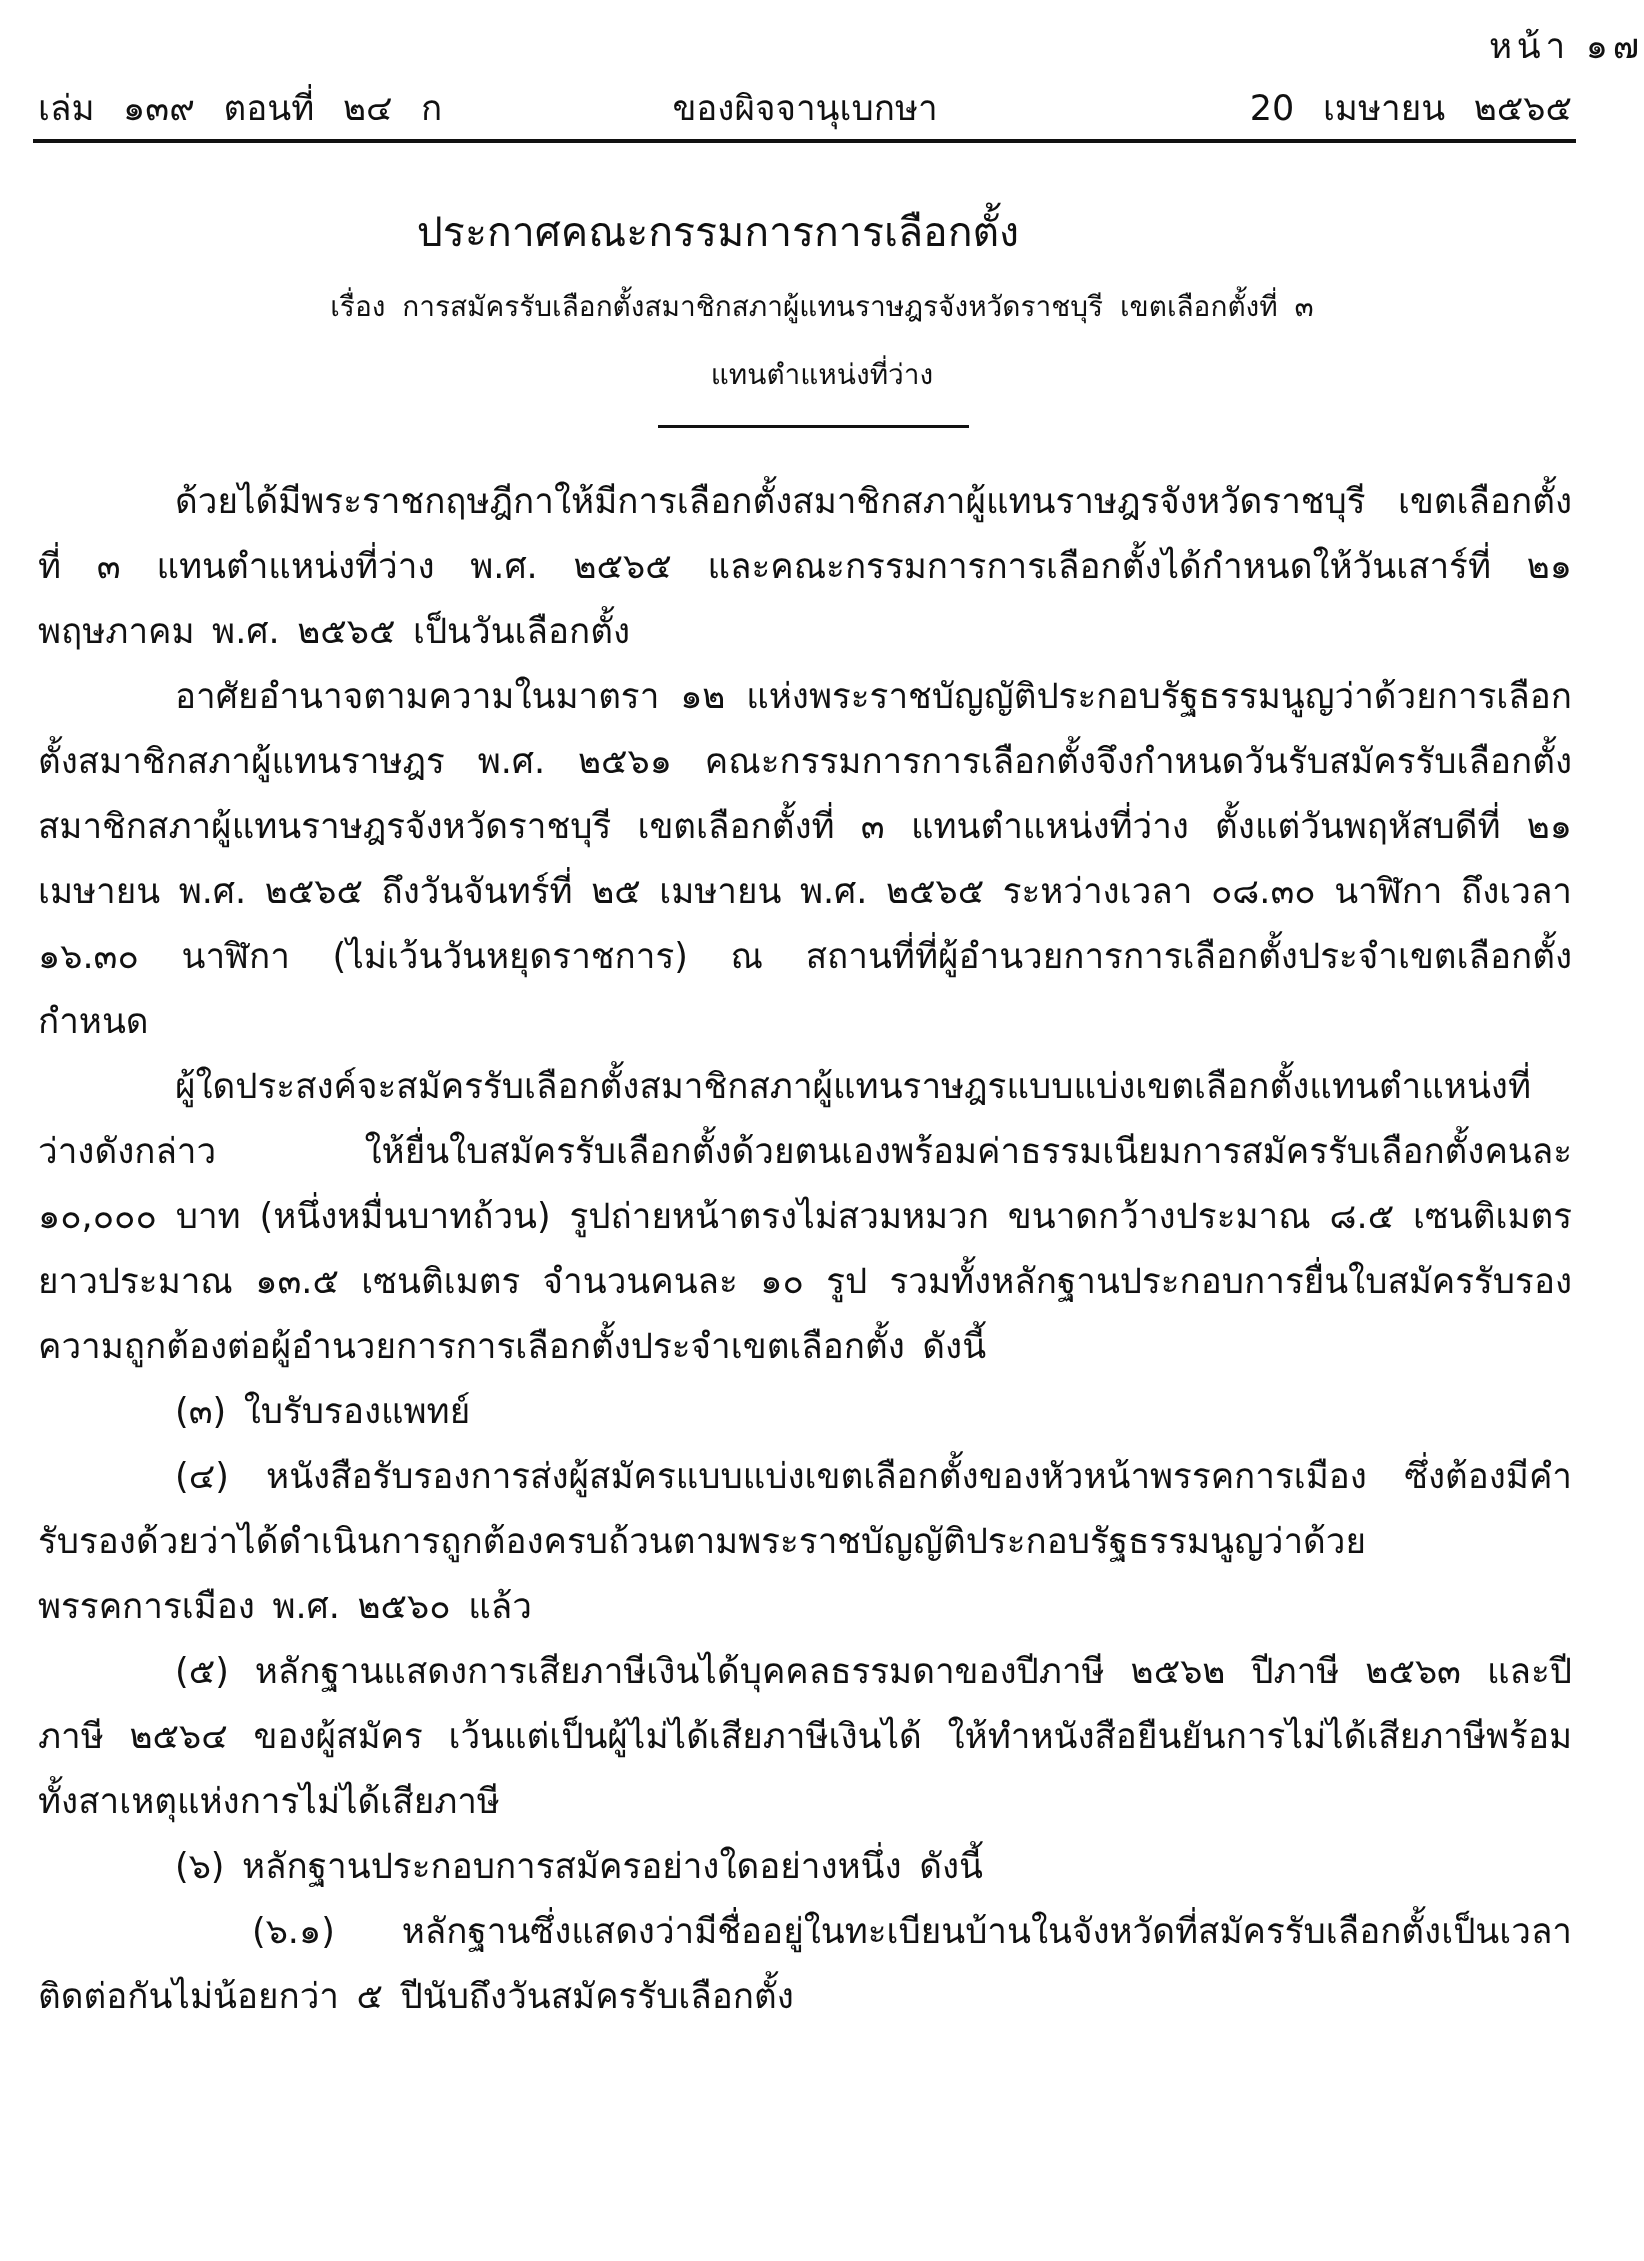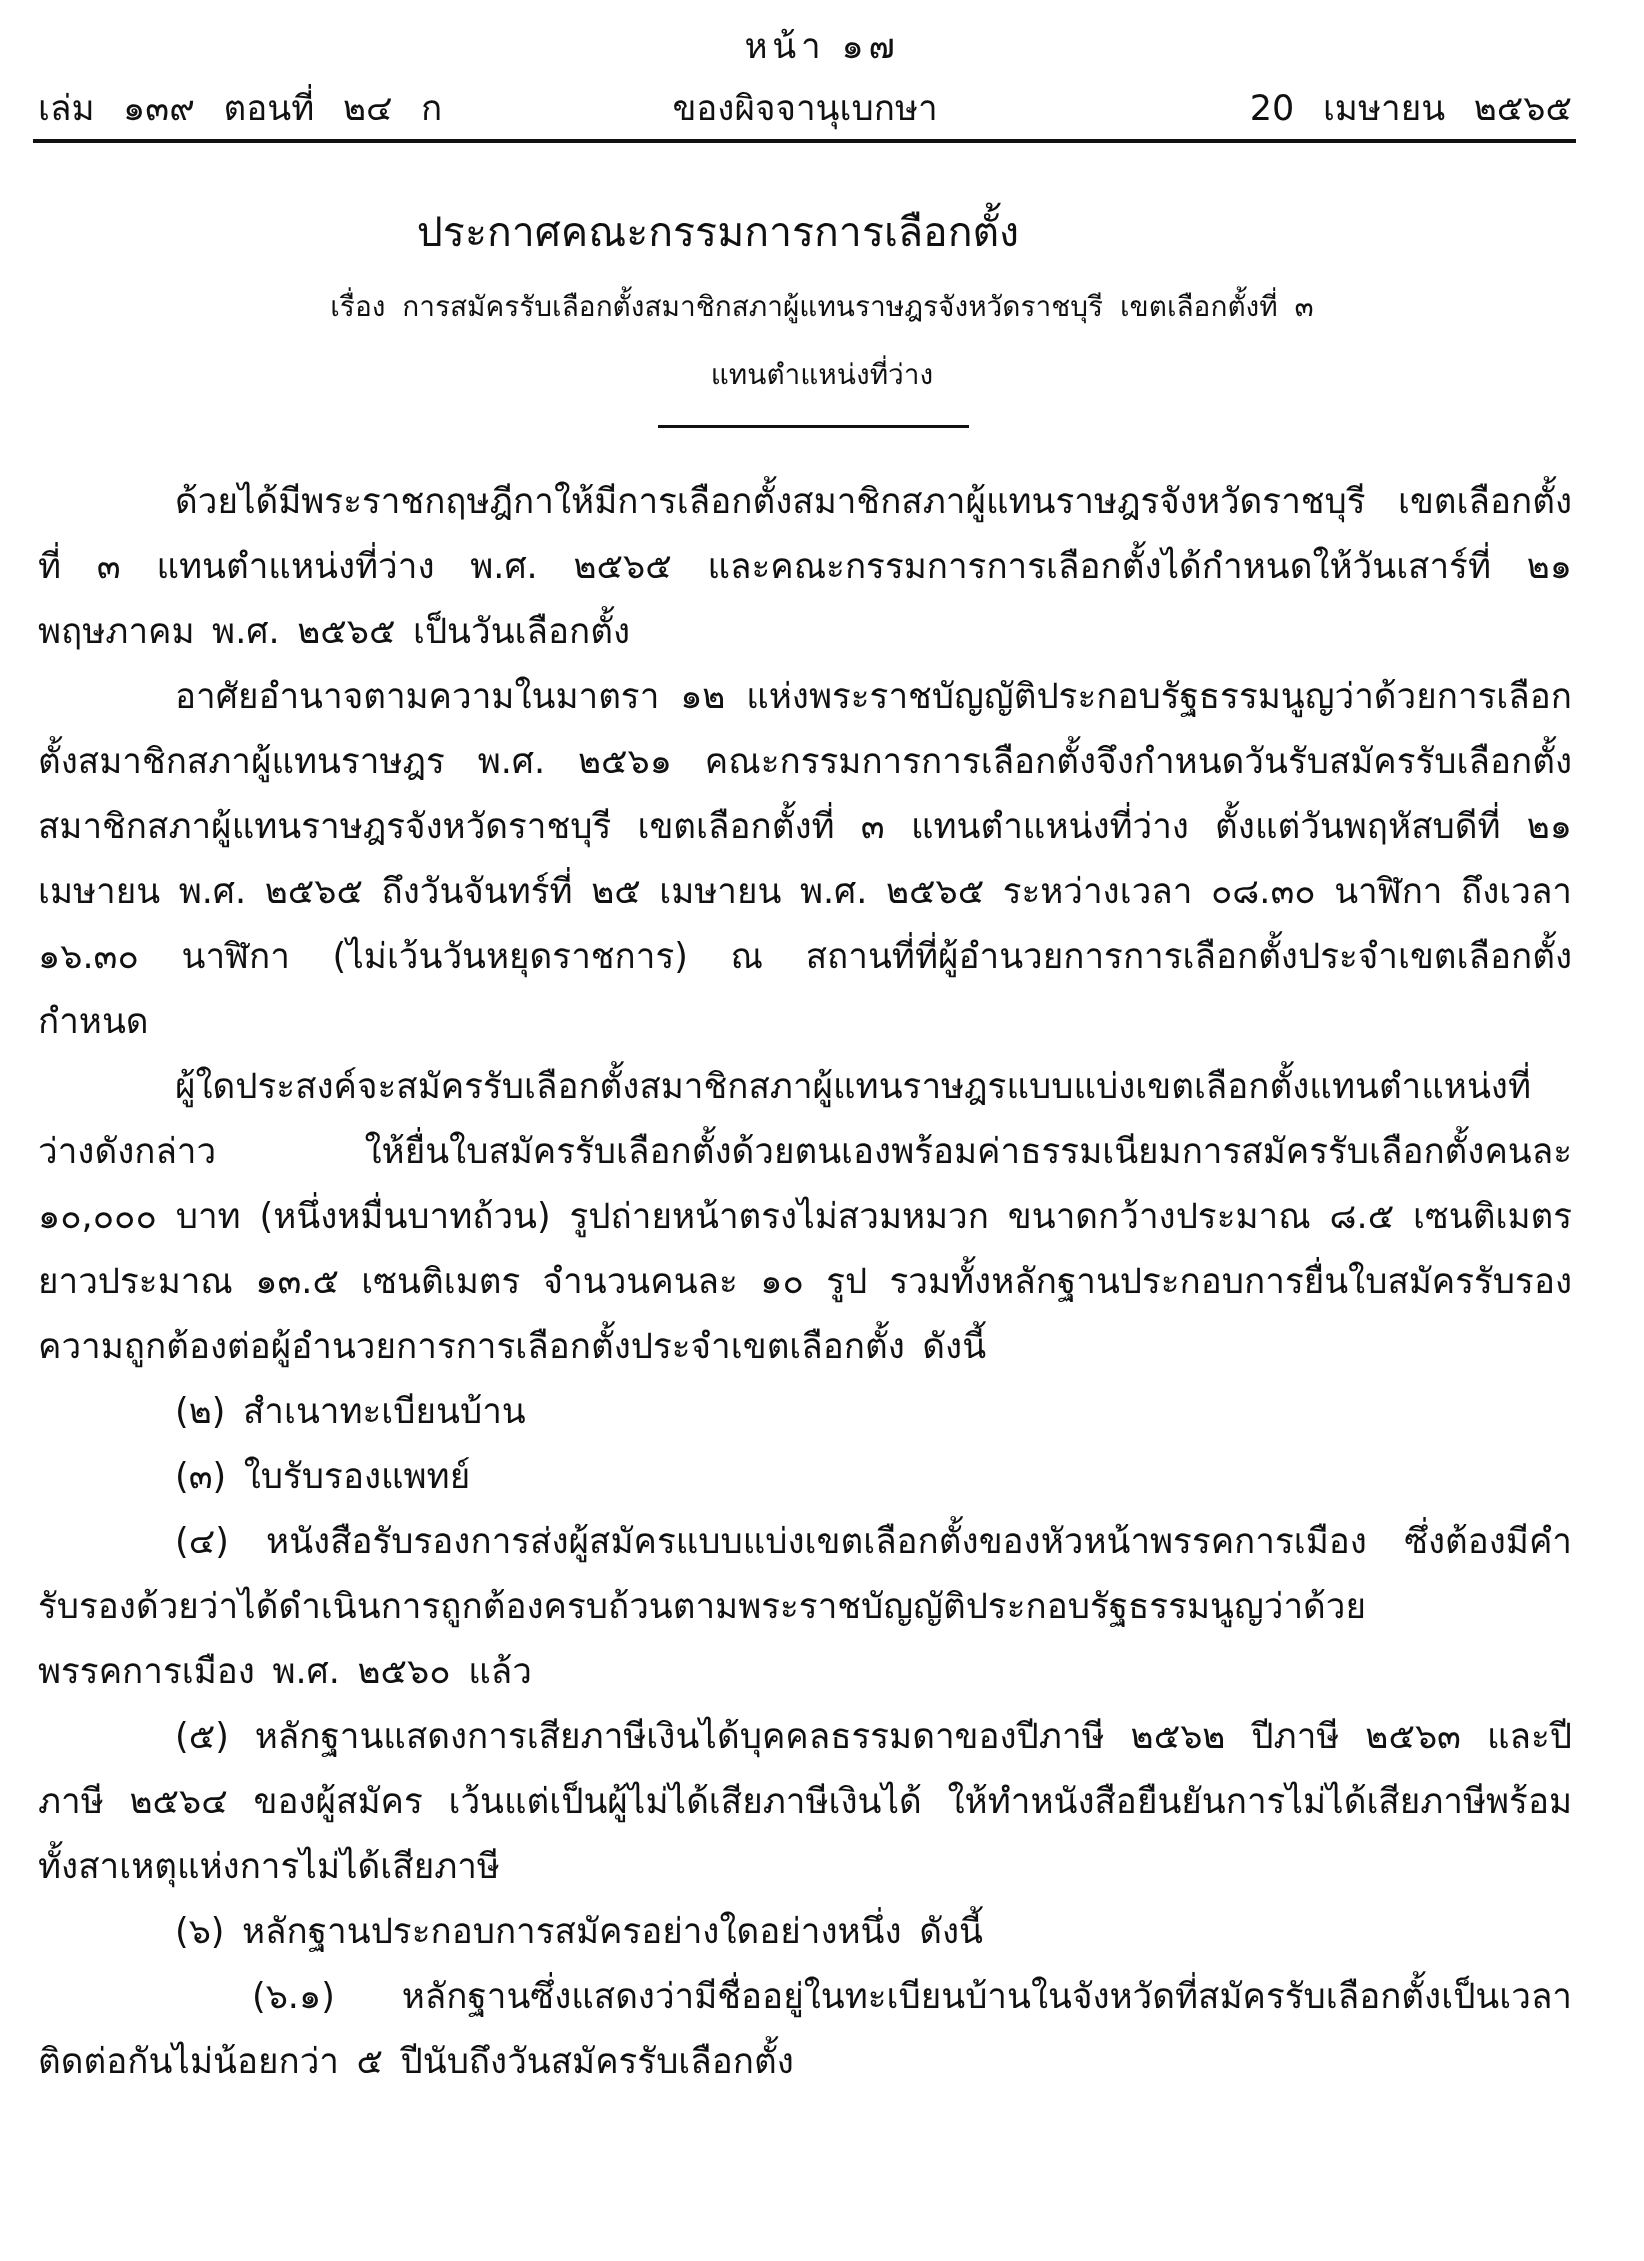--- a/index.html
+++ b/index.html
@@ -2,21 +2,21 @@
 <html style="font-size:12.8px"><head>
 <meta charset="utf-8">
 <style>
   html, body { margin: 0; padding: 0; background: #ffffff; }
   body {
     width: 1644px; height: 2261px; position: relative; overflow: hidden;
     font-family: "DejaVu Sans", "Liberation Sans", sans-serif;
     color: #111111;
   }
   .page-num {
-    position: absolute; top: 17.5px; left: 0; width: 1644px; text-align: center;
+    position: absolute; top: 17.5px; left: 0; width: 1644px; text-align: right;
     font-size: 35px; letter-spacing: 4.8px;
   }
   .header-row {
     position: absolute; top: 80px; left: 38px; width: 1534px; height: 51px;
     font-size: 35px;
   }
   .header-row .left { position: absolute; left: 0; top: 0; word-spacing: 17.5px; }
   .header-row .center { position: absolute; left: 0; width: 100%; text-align: center; top: 0; }
   .header-row .right { position: absolute; right: 0; top: 0; word-spacing: 17.5px; }
   .header-rule {
@@ -57,20 +57,19 @@
 
 <div class="title">ประกาศคณะกรรมการการเลือกตั้ง</div>
 <div class="subject l1">เรื่อง การสมัครรับเลือกตั้งสมาชิกสภาผู้แทนราษฎรจังหวัดราชบุรี เขตเลือกตั้งที่ ๓</div>
 <div class="subject l2">แทนตำแหน่งที่ว่าง</div>
 <div class="short-rule"></div>
 
 <div class="body">
   <p class="para indent"><span>ด้วยได้มีพระราชกฤษฎีกาให้มีการเลือกตั้งสมาชิกสภาผู้แทนราษฎรจังหวัดราชบุรี เขตเลือกตั้งที่ ๓ แทนตำแหน่งที่ว่าง พ.ศ. ๒๕๖๕ และคณะกรรมการการเลือกตั้งได้กำหนดให้วันเสาร์ที่ ๒๑ พฤษภาคม พ.ศ. ๒๕๖๕ เป็นวันเลือกตั้ง</span></p>
   <p class="para indent"><span>อาศัยอำนาจตามความในมาตรา ๑๒ แห่งพระราชบัญญัติประกอบรัฐธรรมนูญว่าด้วยการเลือกตั้งสมาชิกสภาผู้แทนราษฎร พ.ศ. ๒๕๖๑ คณะกรรมการการเลือกตั้งจึงกำหนดวันรับสมัครรับเลือกตั้งสมาชิกสภาผู้แทนราษฎรจังหวัดราชบุรี เขตเลือกตั้งที่ ๓ แทนตำแหน่งที่ว่าง ตั้งแต่วันพฤหัสบดีที่ ๒๑ เมษายน พ.ศ. ๒๕๖๕ ถึงวันจันทร์ที่ ๒๕ เมษายน พ.ศ. ๒๕๖๕ ระหว่างเวลา ๐๘.๓๐ นาฬิกา ถึงเวลา ๑๖.๓๐ นาฬิกา (ไม่เว้นวันหยุดราชการ) ณ สถานที่ที่ผู้อำนวยการการเลือกตั้งประจำเขตเลือกตั้งกำหนด</span></p>
   <p class="para indent"><span>ผู้ใดประสงค์จะสมัครรับเลือกตั้งสมาชิกสภาผู้แทนราษฎรแบบแบ่งเขตเลือกตั้งแทนตำแหน่งที่ว่างดังกล่าว ให้ยื่นใบสมัครรับเลือกตั้งด้วยตนเองพร้อมค่าธรรมเนียมการสมัครรับเลือกตั้งคนละ ๑๐,๐๐๐ บาท (หนึ่งหมื่นบาทถ้วน) รูปถ่ายหน้าตรงไม่สวมหมวก ขนาดกว้างประมาณ ๘.๕ เซนติเมตร ยาวประมาณ ๑๓.๕ เซนติเมตร จำนวนคนละ ๑๐ รูป รวมทั้งหลักฐานประกอบการยื่นใบสมัครรับรองความถูกต้องต่อผู้อำนวยการการเลือกตั้งประจำเขตเลือกตั้ง ดังนี้</span></p>
-  <p class="para indent"><span>(๒) สำเนาทะเบียนบ้าน</span></p>
   <p class="para indent"><span>(๓) ใบรับรองแพทย์</span></p>
   <p class="para indent"><span>(๔) หนังสือรับรองการส่งผู้สมัครแบบแบ่งเขตเลือกตั้งของหัวหน้าพรรคการเมือง ซึ่งต้องมีคำรับรองด้วยว่าได้ดำเนินการถูกต้องครบถ้วนตามพระราชบัญญัติประกอบรัฐธรรมนูญว่าด้วยพรรคการเมือง พ.ศ. ๒๕๖๐ แล้ว</span></p>
   <p class="para indent"><span>(๕) หลักฐานแสดงการเสียภาษีเงินได้บุคคลธรรมดาของปีภาษี ๒๕๖๒ ปีภาษี ๒๕๖๓ และปีภาษี ๒๕๖๔ ของผู้สมัคร เว้นแต่เป็นผู้ไม่ได้เสียภาษีเงินได้ ให้ทำหนังสือยืนยันการไม่ได้เสียภาษีพร้อมทั้งสาเหตุแห่งการไม่ได้เสียภาษี</span></p>
   <p class="para indent"><span>(๖) หลักฐานประกอบการสมัครอย่างใดอย่างหนึ่ง ดังนี้</span></p>
   <p class="para indent2"><span>(๖.๑) หลักฐานซึ่งแสดงว่ามีชื่ออยู่ในทะเบียนบ้านในจังหวัดที่สมัครรับเลือกตั้งเป็นเวลาติดต่อกันไม่น้อยกว่า ๕ ปีนับถึงวันสมัครรับเลือกตั้ง</span></p>
 </div>
 
 
 </body></html>

